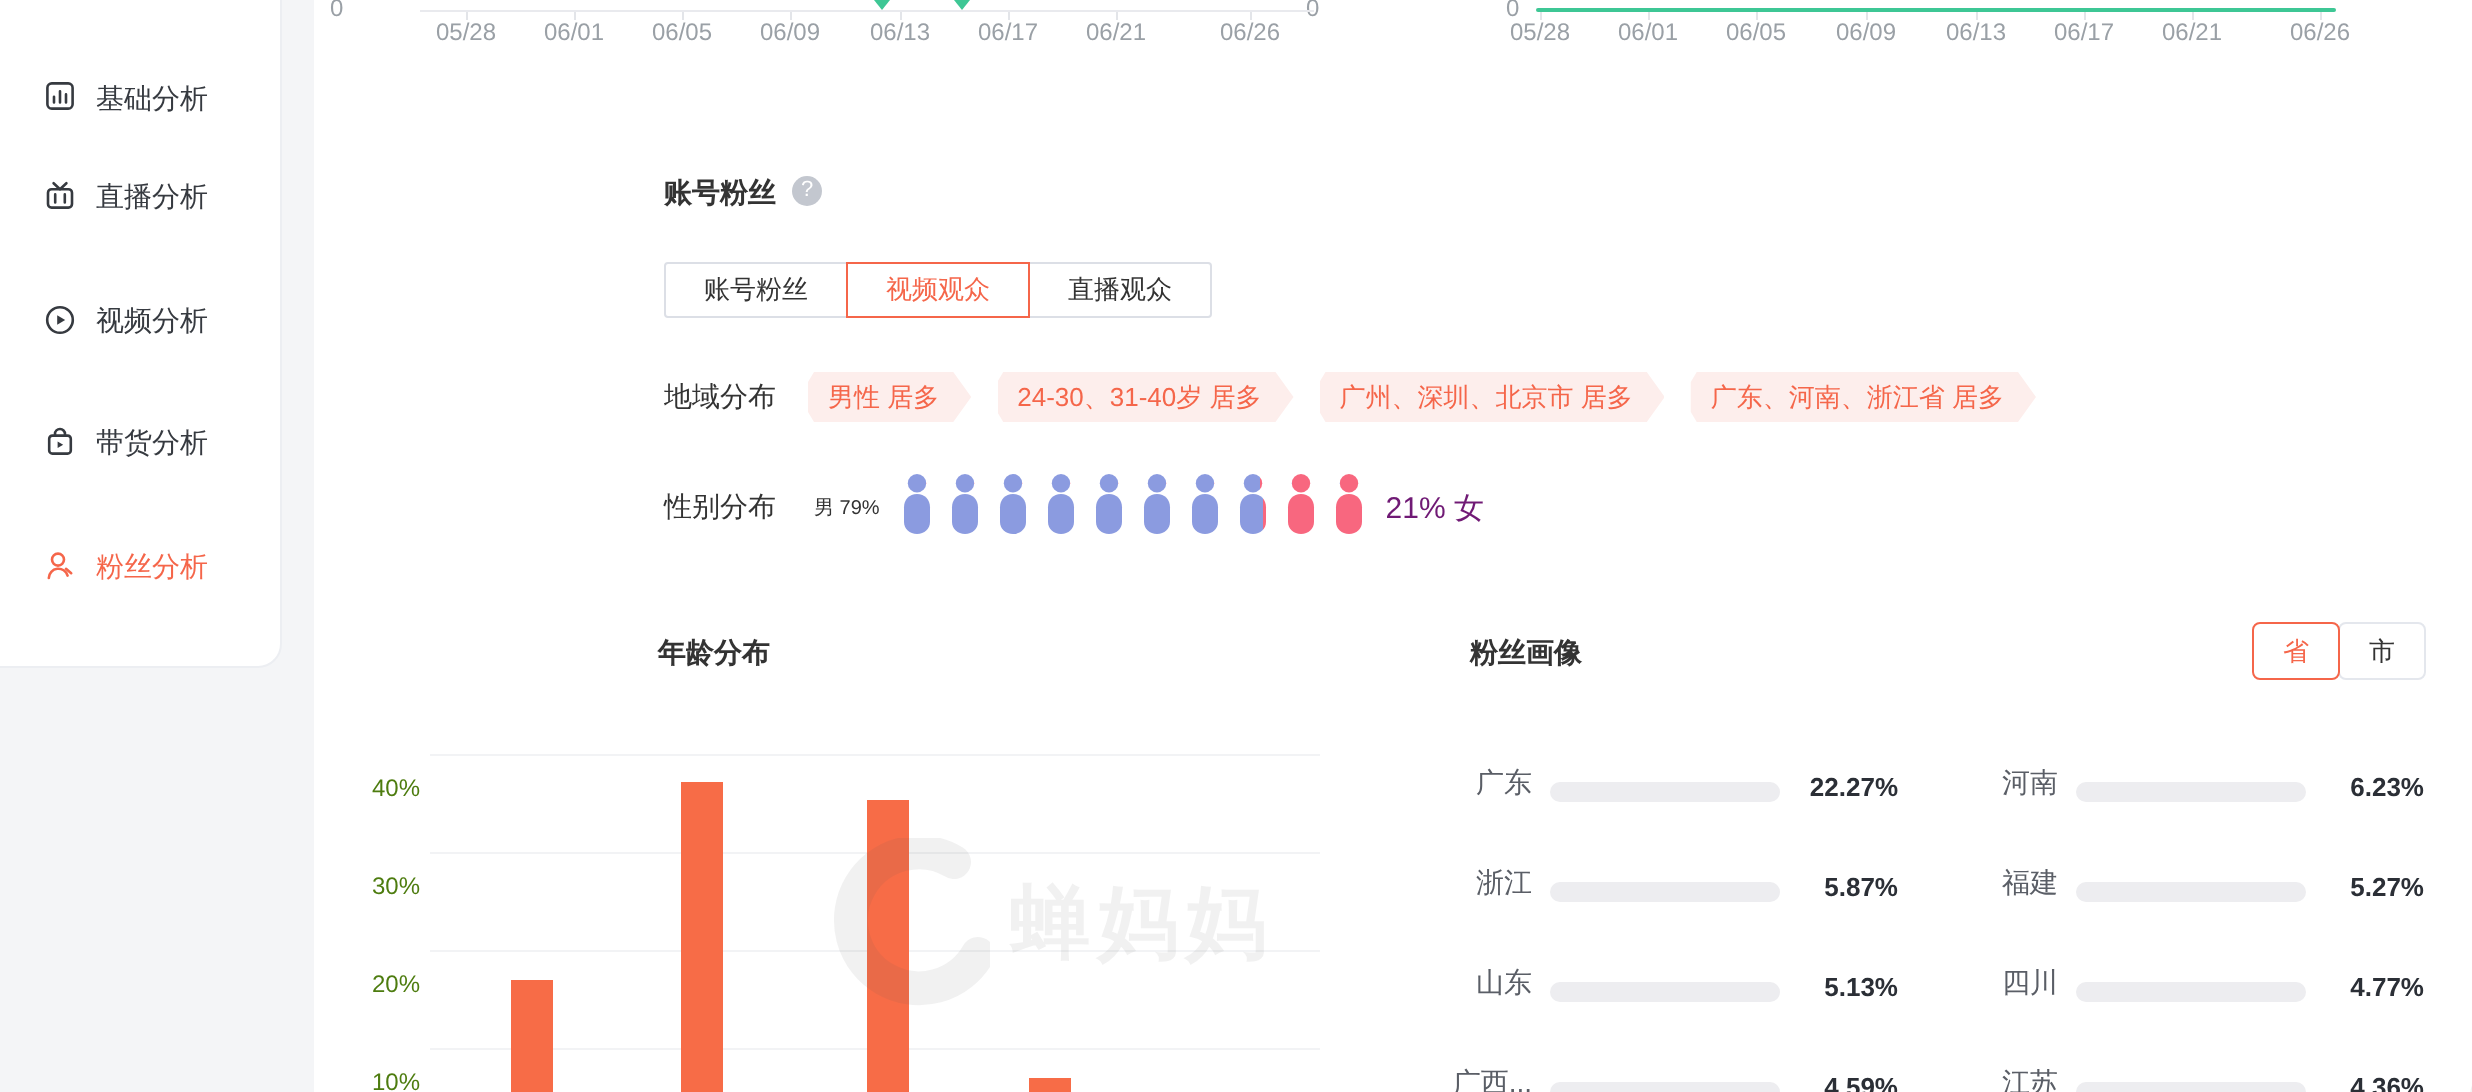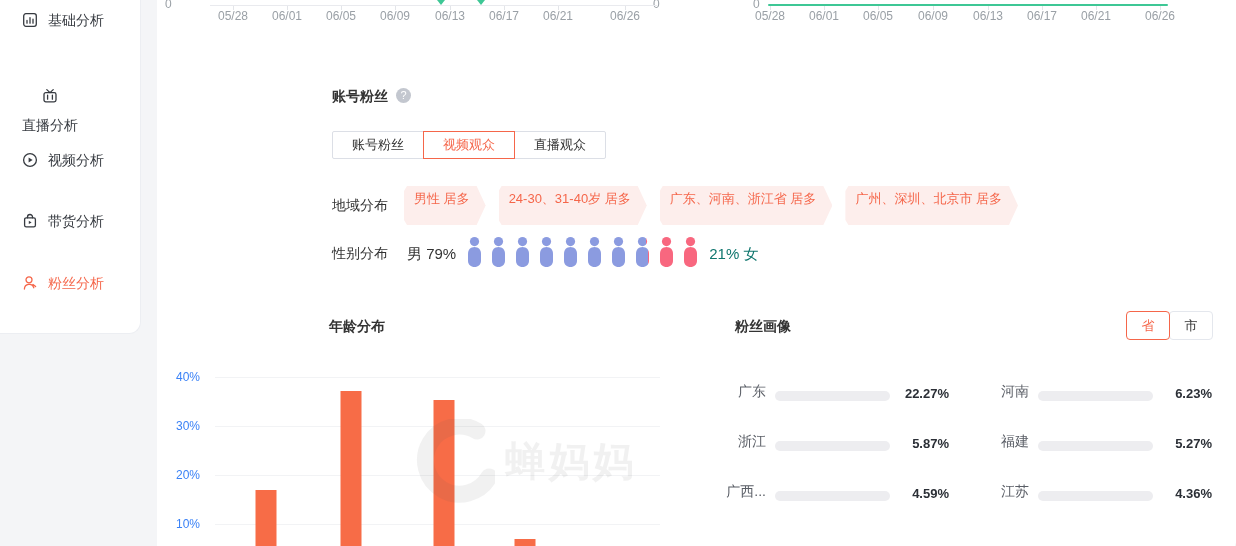--- a/index.html
+++ b/index.html
@@ -37,34 +37,34 @@
   .tabs { position:absolute; left:175px; top:131px; display:flex; }
   .tab { height:28px; padding:0 19px; background:#fff; border:1px solid #dcdfe6; margin-left:-1px;
          font-size:13px; color:#333; display:flex; align-items:center; cursor:pointer; }
   .tab:first-child { margin-left:0; border-radius:2px 0 0 2px; }
   .tab:last-child { border-radius:0 2px 2px 0; }
   .tab.active { border-color:#f5664a; color:#f5664a; z-index:2; }
 
   
   .ov-row { position:absolute; left:175px; top:186px; display:flex; align-items:center; }
   .ov-label { font-size:14px; color:#333; margin-right:16px; }
-  .ov-tag { height:39px; line-height:25px; padding:0 16px 0 10px; margin-right:13px;
+  .ov-tag { height:25px; line-height:25px; padding:0 16px 0 10px; margin-right:13px;
             background:#fdeeec; color:#f5664a; font-size:13px; white-space:nowrap;
             clip-path:polygon(3px 0,calc(100% - 9px) 0,100% 50%,calc(100% - 9px) 100%,3px 100%,0 calc(100% - 5px),0 5px); }
 
   
   .gender-row { position:absolute; left:175px; top:238px; height:32px; display:flex; align-items:center; }
   .gender-label { font-size:14px; color:#333; width:75px; }
-  .gender-male { font-size:15px; color:#333; margin-right:10px; }
-  .gender-female { font-size:15px; color:#0f766e; margin-left:10px; }
+  .gender-male { font-size:10px; color:#333; margin-right:10px; }
+  .gender-female { font-size:15px; color:#701a75; margin-left:10px; }
   .gicons { display:flex; gap:7px; align-items:center; }
 
   
   .age-wrap { position:absolute; left:0; top:0; }
-  .y-lbl { position:absolute; font-size:12px; color:#3b82f6; width:34px; transform:translateY(-50%); }
+  .y-lbl { position:absolute; font-size:12px; color:#4d7c0f; width:34px; text-align:right; transform:translateY(-50%);margin-top:17px; }
   .gridline { position:absolute; left:215px; width:445px; height:1px; background:#f2f3f5; }
   .bar { position:absolute; width:21px; background:#f76c47; transform:translateX(-50%); }
   .watermark { position:absolute; display:flex; align-items:center; gap:10px; opacity:.08; pointer-events:none; }
   .watermark .wm-text { font-size:40px; font-weight:700; color:#555; letter-spacing:4px; }
 
   
   .toggle { position:absolute; left:1127px; top:311px; display:flex; }
   .tg-btn { width:44px; height:29px; background:#fff; border:1px solid #e4e7ed; border-radius:4px;
             font-size:13px; color:#333; display:flex; align-items:center; justify-content:center;
             cursor:pointer; margin-left:-1px; }
@@ -140,22 +140,22 @@
         <button class="tab">账号粉丝</button>
         <button class="tab active">视频观众</button>
         <button class="tab">直播观众</button>
       </div>
 
     <div class="ov-row">
       <span class="ov-label">地域分布</span>
       <span id="ov-tags" style="display:flex">
           <span class="ov-tag">男性 居多</span>
           <span class="ov-tag">24-30、31-40岁 居多</span>
+          <span class="ov-tag">广州、深圳、北京市 居多</span>
           <span class="ov-tag">广东、河南、浙江省 居多</span>
-          <span class="ov-tag">广州、深圳、北京市 居多</span>
         </span>
     </div>
 
     <div class="gender-row">
       <span class="gender-label">性别分布</span>
       <span class="gender-male">男 79%</span>
       <span class="gicons" id="gicons">
           <span><svg width="17" height="30" viewBox="0 0 17 30">
               <defs>
                 <linearGradient id="gg0" x1="0" x2="1" y1="0" y2="0">
@@ -307,41 +307,51 @@
           <span class="r-name">浙江</span>
           <span class="r-track"><span class="r-fill" style="width: 26.4%;"></span></span>
           <span class="r-val">5.87%</span>
         </div>
         <div class="region-row">
           <span class="r-name">福建</span>
           <span class="r-track"><span class="r-fill" style="width: 23.7%;"></span></span>
           <span class="r-val">5.27%</span>
         </div>
         <div class="region-row">
+          <span class="r-name">山东</span>
+          <span class="r-track"><span class="r-fill" style="width: 23%;"></span></span>
+          <span class="r-val">5.13%</span>
+        </div>
+        <div class="region-row">
+          <span class="r-name">四川</span>
+          <span class="r-track"><span class="r-fill" style="width: 21.4%;"></span></span>
+          <span class="r-val">4.77%</span>
+        </div>
+        <div class="region-row">
           <span class="r-name">广西...</span>
           <span class="r-track"><span class="r-fill" style="width: 20.6%;"></span></span>
           <span class="r-val">4.59%</span>
         </div>
         <div class="region-row">
           <span class="r-name">江苏</span>
           <span class="r-track"><span class="r-fill" style="width: 19.6%;"></span></span>
           <span class="r-val">4.36%</span>
         </div>
       </div>
   </div>
 
   <nav class="sidebar" id="sidebar">
-      <div class="side-item" style="top: 10px;">
+      <div class="side-item" style="top: 39px; font-family: Liberation Serif, serif;">
         <span><svg width="16" height="16" viewBox="0 0 16 16" fill="none" stroke="currentColor" stroke-width="1.3" stroke-linecap="round" stroke-linejoin="round">
             <rect x="1.7" y="1.7" width="12.6" height="12.6" rx="2.2"></rect>
             <path d="M5 11.2V8.4M8 11.2V5.6M11 11.2V7.2"></path>
           </svg></span>
         <span>基础分析</span>
       </div>
-      <div class="side-item" style="top: 88px; flex-direction: column;">
+      <div class="side-item" style="top: 88px;">
         <span><svg width="16" height="16" viewBox="0 0 16 16" fill="none" stroke="currentColor" stroke-width="1.3" stroke-linecap="round" stroke-linejoin="round">
             <rect x="2" y="4.6" width="12" height="9.2" rx="1.8"></rect>
             <path d="M4.8 1.6L8 4.6L11.2 1.6"></path>
             <path d="M5.6 7.2v4M10.4 7.2v4"></path>
           </svg></span>
         <span>直播分析</span>
       </div>
       <div class="side-item" style="top: 150px;">
         <span><svg width="16" height="16" viewBox="0 0 16 16" fill="none" stroke="currentColor" stroke-width="1.3" stroke-linecap="round" stroke-linejoin="round">
             <circle cx="8" cy="8" r="6.4"></circle>

